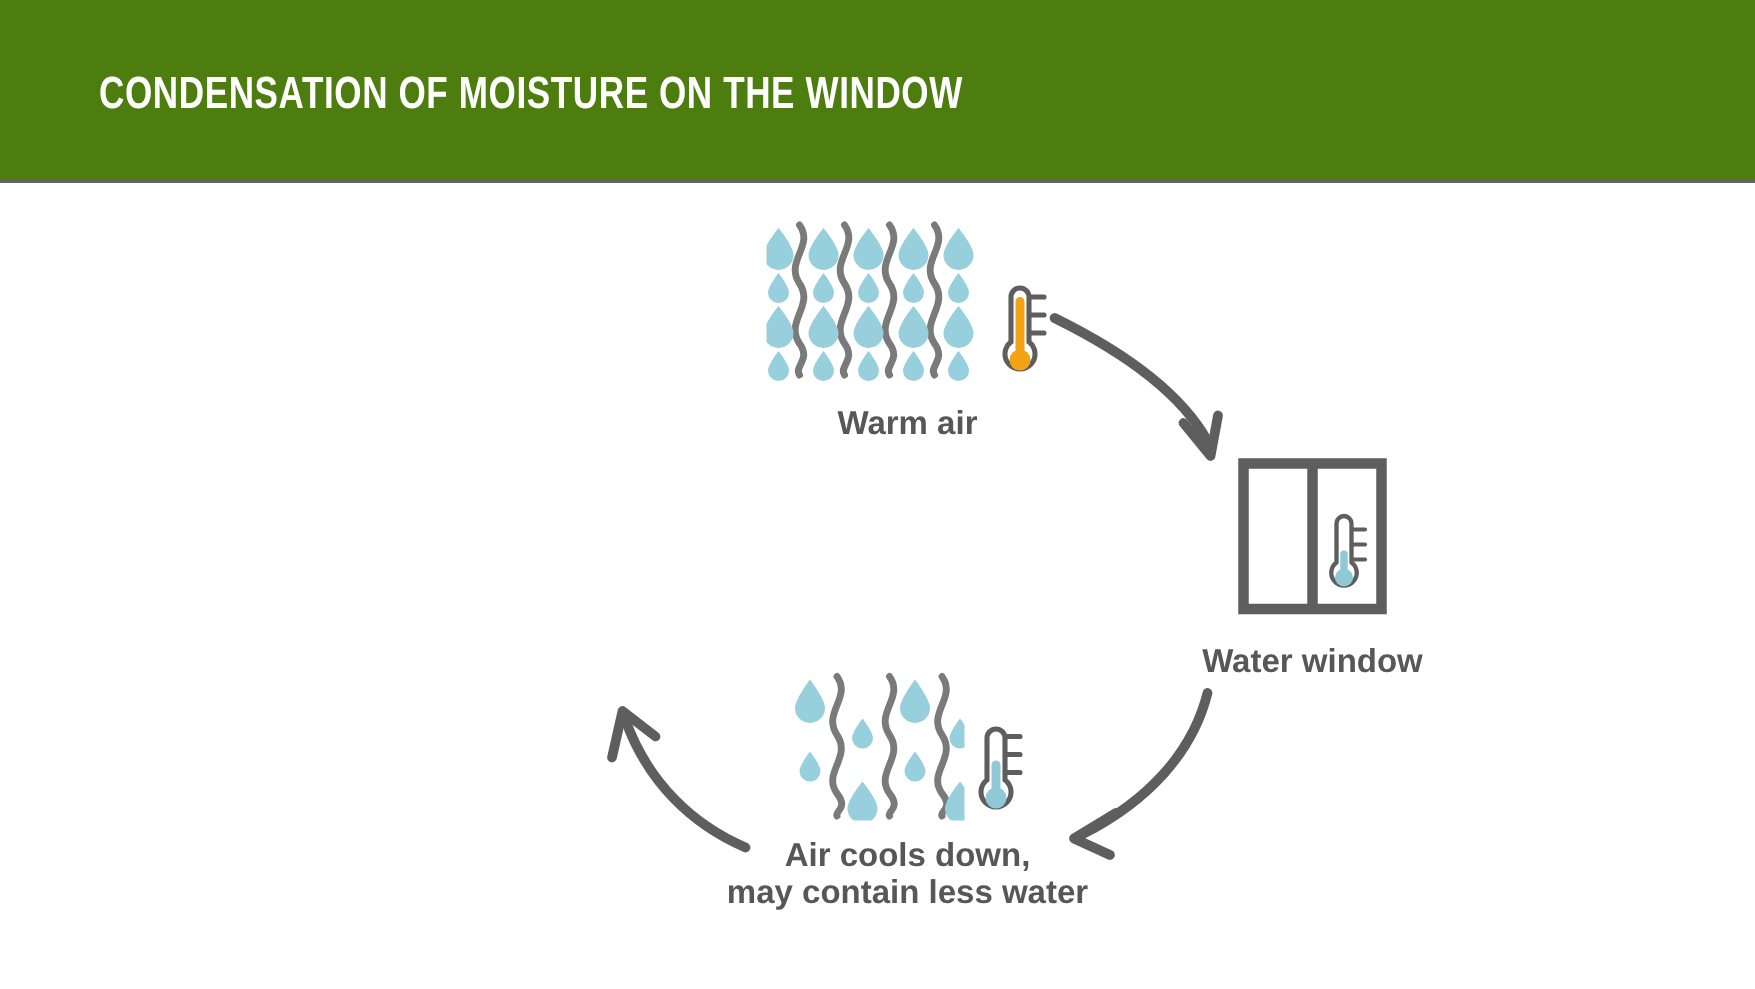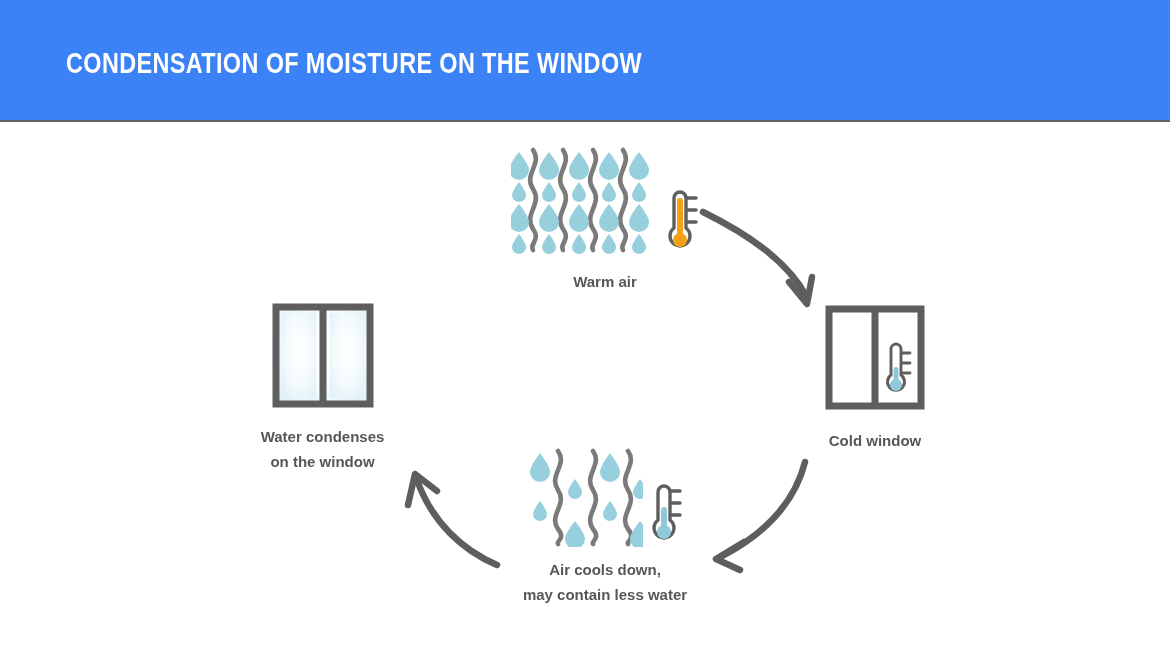--- a/index.html
+++ b/index.html
@@ -15,21 +15,21 @@
     position: relative;
   }
 
   
   .header {
     position: absolute;
     left: 0;
     top: 0;
     width: 1170px;
     height: 122px;
-    background: #3b82f6;
+    background: #4d7c0f;
     border-bottom: 2px solid #636363;
     box-sizing: border-box;
   }
   .header-title {
     position: absolute;
     left: 66px;
     top: 46px;
     color: #ffffff;
     font-family: "Liberation Sans Narrow", "Liberation Sans", sans-serif;
     font-size: 30px;
@@ -48,21 +48,21 @@
     top: 122px;
     width: 1170px;
     height: 537px;
   }
   .node {
     position: absolute;
   }
   .node-label {
     color: #575757;
     font-family: "Liberation Sans", sans-serif;
-    font-size: 15px;
+    font-size: 22px;
     font-weight: bold;
     line-height: 25px;
     text-align: center;
     white-space: pre-line;
   }
 
   
   #node-warm-air     { left: 455px; top: 22px;  width: 300px; }
   #node-cold-window  { left: 735px; top: 180px; width: 280px; }
   #node-cooled-air   { left: 455px; top: 320px; width: 300px; }
@@ -182,21 +182,21 @@
         <g>
           <line x1="76" y1="48" x2="85" y2="48" stroke="#5e5e5e" stroke-width="2.8" stroke-linecap="round"></line>
           <line x1="76" y1="58" x2="85" y2="58" stroke="#5e5e5e" stroke-width="2.8" stroke-linecap="round"></line>
           <line x1="76" y1="68" x2="85" y2="68" stroke="#5e5e5e" stroke-width="2.8" stroke-linecap="round"></line>
           <path d="M66,44 a5,5 0 0 1 10,0 v26 a8.5,8.5 0 1 1 -10,0 z" fill="#ffffff" stroke="#5e5e5e" stroke-width="2.9"></path>
           <circle cx="71" cy="80" r="6" fill="#8fc9d8"></circle>
           <rect x="68.5" y="62" width="5" height="18" rx="2.5" fill="#8fc9d8"></rect>
         </g>
       </svg>
     </div>
-    <div class="node-label">Cold window</div>
+    <div class="node-label">Water window</div>
   </div>
 
   <div class="node" id="node-cooled-air">
     <div class="node-art">
       <svg width="115" height="100" viewBox="0 0 115 100">
         <g stroke="#7a7a7a" stroke-width="4.6" fill="none" stroke-linecap="round">
           <path d="M30,4 C40,18 20,28 30,43 C40,58 20,68 30,82 C38,92 28,94 30,97"></path>
           <path d="M65,4 C75,18 55,28 65,43 C75,58 55,68 65,82 C73,92 63,94 65,97"></path>
           <path d="M100,4 C110,18 90,28 100,43 C110,58 90,68 100,82 C108,92 98,94 100,97"></path>
         </g>
@@ -220,33 +220,14 @@
         </g>
         <path d="M9,9 a6,6 0 0 1 12,0 v28 a10,10 0 1 1 -12,0 z" fill="#ffffff" stroke="#5e5e5e" stroke-width="3.4"></path>
         <circle cx="15" cy="49" r="7" fill="#8fc9d8"></circle>
         <rect x="12" y="24" width="6" height="24" rx="3" fill="#8fc9d8"></rect>
       </svg>
     </div>
     <div class="node-label">Air cools down,
 may contain less water</div>
   </div>
 
-  <div class="node" id="node-condensation">
-    <div class="node-art">
-      <svg width="102" height="105" viewBox="0 0 102 105">
-        <defs>
-          <radialGradient id="fog" cx="50%" cy="45%" r="70%">
-            <stop offset="0%" stop-color="#ffffff"></stop>
-            <stop offset="55%" stop-color="#f4fbfd"></stop>
-            <stop offset="100%" stop-color="#dff0f6"></stop>
-          </radialGradient>
-        </defs>
-        <rect x="4" y="4" width="94" height="97" fill="url(#fog)" stroke="#5e5e5e" stroke-width="7"></rect>
-        <rect x="10" y="10" width="34" height="85" fill="url(#fog)"></rect>
-        <rect x="58" y="10" width="34" height="85" fill="url(#fog)"></rect>
-        <line x1="51" y1="4" x2="51" y2="101" stroke="#5e5e5e" stroke-width="7"></line>
-      </svg>
-    </div>
-    <div class="node-label">Water condenses
-on the window</div>
-  </div>
 
 </div>
 
 </body></html>

